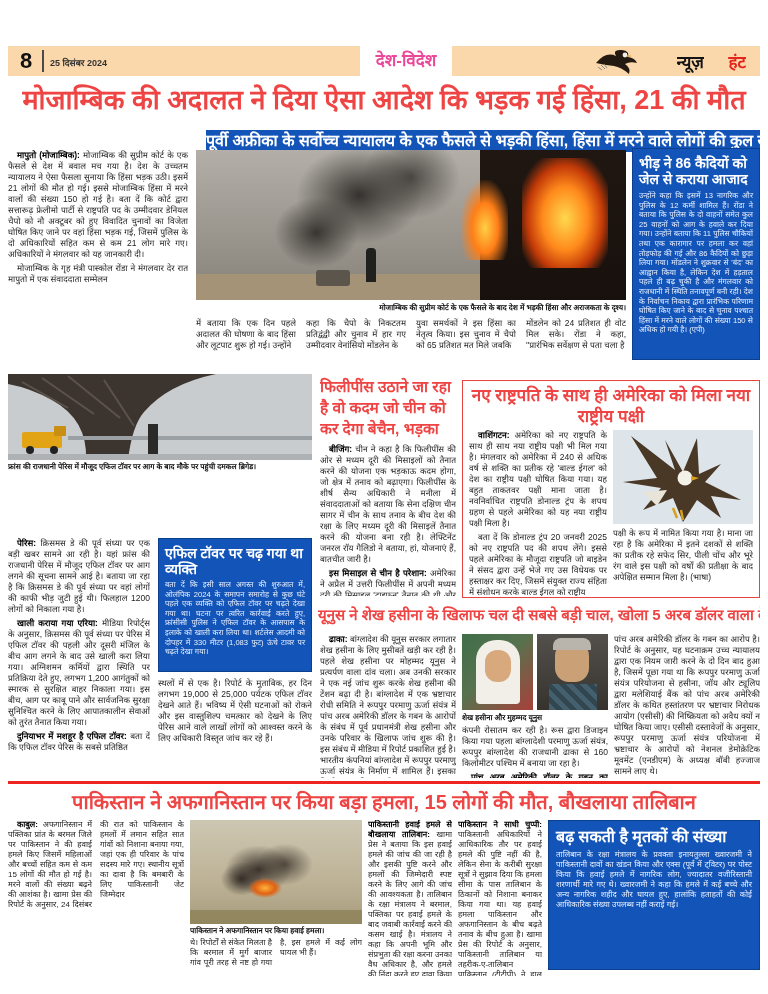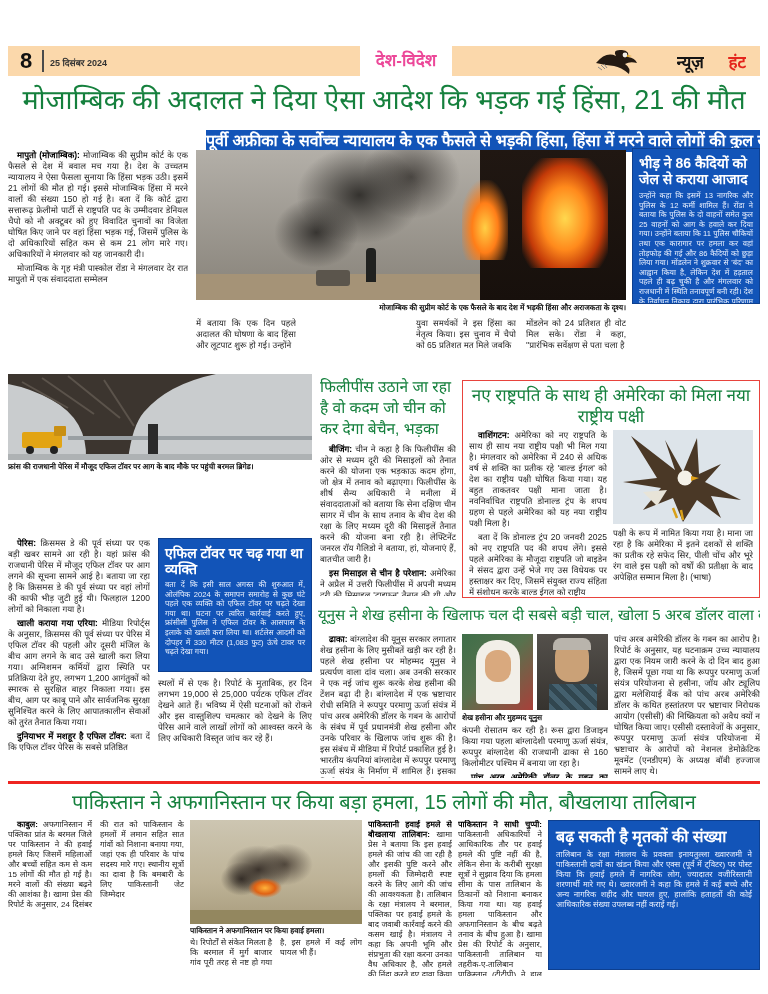--- a/index.html
+++ b/index.html
@@ -5,21 +5,21 @@
   html,body{margin:0;padding:0;background:#e9e9e9;}
   .page{position:relative;width:768px;height:994px;background:#ffffff;overflow:hidden;
         font-family:"Liberation Sans","DejaVu Sans",sans-serif;color:#1a1a1a;}
   .abs{position:absolute;box-sizing:border-box;overflow:hidden;}
   .peach{background:#fbd8ab;}
   .bluebg{background:#1254b8;color:#fff;}
   .body-txt{font-size:8.5px;line-height:11px;text-align:justify;color:#242424;}
   .body-txt p{margin:0 0 3px 0;text-indent:9px;}
   .body-txt b{font-weight:700;color:#000;}
   .cap{font-size:7.5px;font-weight:700;color:#111;line-height:9px;}
-  .hl{font-weight:400;color:#15803d;}
+  .hl{font-weight:700;color:#ef4444;}
   .boxhead{font-weight:700;color:#fff;}
   .boxtxt{font-size:7.6px;line-height:9.6px;text-align:justify;color:#eaf1ff;}
   .photo{background:#999;}
   .redline{background:#ee2420;}
   figure{margin:0;}
   h1,h2,h3{margin:0;}
 </style>
 </head>
 <body>
 
@@ -61,45 +61,46 @@
     <div class="abs" style="right:18px;top:8px;width:86px;height:110px;background:radial-gradient(50px 70px at 50% 55%,#ffd84e,#ff8a1c 45%,#c33a08 75%,rgba(60,20,5,0));"></div>
     <div class="abs" style="right:118px;top:30px;width:46px;height:80px;background:radial-gradient(26px 50px at 50% 60%,#ffcf45,#ff7e18 50%,rgba(160,40,8,0));"></div>
     <div class="abs" style="left:0;bottom:0;width:66%;height:26px;background:#a59377;"></div>
     <div class="abs" style="left:170px;bottom:18px;width:10px;height:34px;border-radius:4px 4px 0 0;background:#20211f;"></div>
     <div class="abs" style="left:120px;bottom:14px;width:34px;height:16px;border-radius:3px;background:#5b554c;"></div>
   </figure>
   <div class="abs cap" style="left:196px;top:303px;width:430px;height:12px;text-align:right;">मोजाम्बिक की सुप्रीम कोर्ट के एक फैसले के बाद देश में भड़की हिंसा और अराजकता के दृश्य।</div>
 
   <div class="abs" style="left:196px;top:318px;width:430px;height:52px;">
     <div class="abs body-txt" style="left:0;top:0;width:100px;height:52px;">में बताया कि एक दिन पहले अदालत की घोषणा के बाद हिंसा और लूटपाट शुरू हो गई। उन्होंने</div>
+    <div class="abs body-txt" style="left:110px;top:0;width:100px;height:52px;">कहा कि चैपो के निकटतम प्रतिद्वंद्वी और चुनाव में हार गए उम्मीदवार वेनांसियो मोंडलेन के</div>
     <div class="abs body-txt" style="left:220px;top:0;width:100px;height:52px;">युवा समर्थकों ने इस हिंसा का नेतृत्व किया। इस चुनाव में चैपो को 65 प्रतिशत मत मिले जबकि</div>
     <div class="abs body-txt" style="left:330px;top:0;width:100px;height:52px;">मोंडलेन को 24 प्रतिशत ही वोट मिल सके। रोंडा ने कहा, ''प्रारंभिक सर्वेक्षण से पता चला है</div>
   </div>
 
-  <aside class="abs bluebg" style="left:632px;top:148px;width:128px;height:156px;padding:6px;border:1px solid #0d3f8f;">
+  <aside class="abs bluebg" style="left:632px;top:148px;width:128px;height:212px;padding:6px;border:1px solid #0d3f8f;">
     <h3 class="boxhead" style="font-size:14px;line-height:16px;margin-bottom:4px;">भीड़ ने 86 कैदियों को जेल से कराया आजाद</h3>
     <div class="boxtxt">उन्होंने कहा कि इसमें 13 नागरिक और पुलिस के 12 कर्मी शामिल हैं। रोंडा ने बताया कि पुलिस के दो वाहनों समेत कुल 25 वाहनों को आग के हवाले कर दिया गया। उन्होंने बताया कि 11 पुलिस चौकियों तथा एक कारागार पर हमला कर वहां तोड़फोड़ की गई और 86 कैदियों को छुड़ा लिया गया। मोंडलेन ने शुक्रवार से 'बंद' का आह्वान किया है, लेकिन देश में हड़ताल पहले ही बढ़ चुकी है और मंगलवार को राजधानी में स्थिति तनावपूर्ण बनी रही। देश के निर्वाचन निकाय द्वारा प्रारंभिक परिणाम घोषित किए जाने के बाद से चुनाव पश्चात हिंसा में मरने वाले लोगों की संख्या 150 से अधिक हो गयी है। (एपी)</div>
   </aside>
 
   <figure class="abs photo" style="left:8px;top:374px;width:304px;height:86px;">
     <svg width="304" height="86" viewBox="0 0 304 86" aria-hidden="true">
       <rect width="304" height="86" fill="#c9ccce"></rect>
       <path d="M0 0 H210 L200 6 Q150 14 128 44 Q120 56 117 86 H160 Q150 40 210 22 L210 0 Z" fill="#3a332e" opacity="0"></path>
       <path d="M0 0 H208 Q160 10 136 38 Q124 52 120 86 H78 Q80 46 44 26 Q22 14 0 10 Z" fill="#3c352f"></path>
       <path d="M14 8 L60 34 M34 4 L86 40 M60 2 L112 44 M96 6 L126 52" stroke="#5b534b" stroke-width="2"></path>
       <rect x="14" y="58" width="40" height="16" rx="2" fill="#e2a414"></rect>
       <rect x="46" y="52" width="12" height="10" rx="1" fill="#c98f12"></rect>
       <circle cx="22" cy="76" r="4" fill="#222"></circle>
         <circle cx="46" cy="76" r="4" fill="#222"></circle>
       <rect x="60" y="62" width="244" height="4" fill="#9aa0a4"></rect>
       <rect x="140" y="50" width="10" height="30" fill="#2a2a2a"></rect>
       <rect x="0" y="80" width="304" height="6" fill="#aeb2b4"></rect>
     </svg>
   </figure>
-  <div class="abs cap" style="left:8px;top:462px;width:304px;height:11px;">फ्रांस की राजधानी पेरिस में मौजूद एफिल टॉवर पर आग के बाद मौके पर पहुंची बरमल ब्रिगेड।</div>
+  <div class="abs cap" style="left:8px;top:462px;width:304px;height:11px;">फ्रांस की राजधानी पेरिस में मौजूद एफिल टॉवर पर आग के बाद मौके पर पहुंची दमकल ब्रिगेड।</div>
 
   <div class="abs body-txt" style="left:8px;top:538px;width:142px;height:240px;">
     <p><b>पेरिस:</b> <span>क्रिसमस डे की पूर्व संध्या पर एक बड़ी खबर सामने आ रही है। यहां फ्रांस की राजधानी पेरिस में मौजूद एफिल टॉवर पर आग लगने की सूचना सामने आई है। बताया जा रहा है कि क्रिसमस डे की पूर्व संध्या पर वहां लोगों की काफी भीड़ जुटी हुई थी। फिलहाल 1200 लोगों को निकाला गया है।</span></p>
     <p><b>खाली कराया गया एरिया:</b> <span>मीडिया रिपोर्ट्स के अनुसार, क्रिसमस की पूर्व संध्या पर पेरिस में एफिल टॉवर की पहली और दूसरी मंजिल के बीच आग लगने के बाद उसे खाली करा लिया गया। अग्निशमन कर्मियों द्वारा स्थिति पर प्रतिक्रिया देते हुए, लगभग 1,200 आगंतुकों को स्मारक से सुरक्षित बाहर निकाला गया। इस बीच, आग पर काबू पाने और सार्वजनिक सुरक्षा सुनिश्चित करने के लिए आपातकालीन सेवाओं को तुरंत तैनात किया गया।</span></p>
     <p><b>दुनियाभर में मशहूर है एफिल टॉवर:</b> <span>बता दें कि एफिल टॉवर पेरिस के सबसे प्रतिष्ठित</span></p>
   </div>
 
   <aside class="abs bluebg" style="left:158px;top:538px;width:154px;height:134px;padding:6px;border:1px solid #0d3f8f;">
     <h3 class="boxhead" style="font-size:14px;line-height:16px;margin-bottom:3px;">एफिल टॉवर पर चढ़ गया था व्यक्ति</h3>
     <div class="boxtxt">बता दें कि इसी साल अगस्त की शुरुआत में, ओलंपिक 2024 के समापन समारोह से कुछ घंटे पहले एक व्यक्ति को एफिल टॉवर पर चढ़ते देखा गया था। घटना पर त्वरित कार्रवाई करते हुए, फ्रांसीसी पुलिस ने एफिल टॉवर के आसपास के इलाके को खाली करा लिया था। शर्टलेस आदमी को दोपहर में 330 मीटर (1,083 फुट) ऊंचे टावर पर चढ़ते देखा गया।</div>

